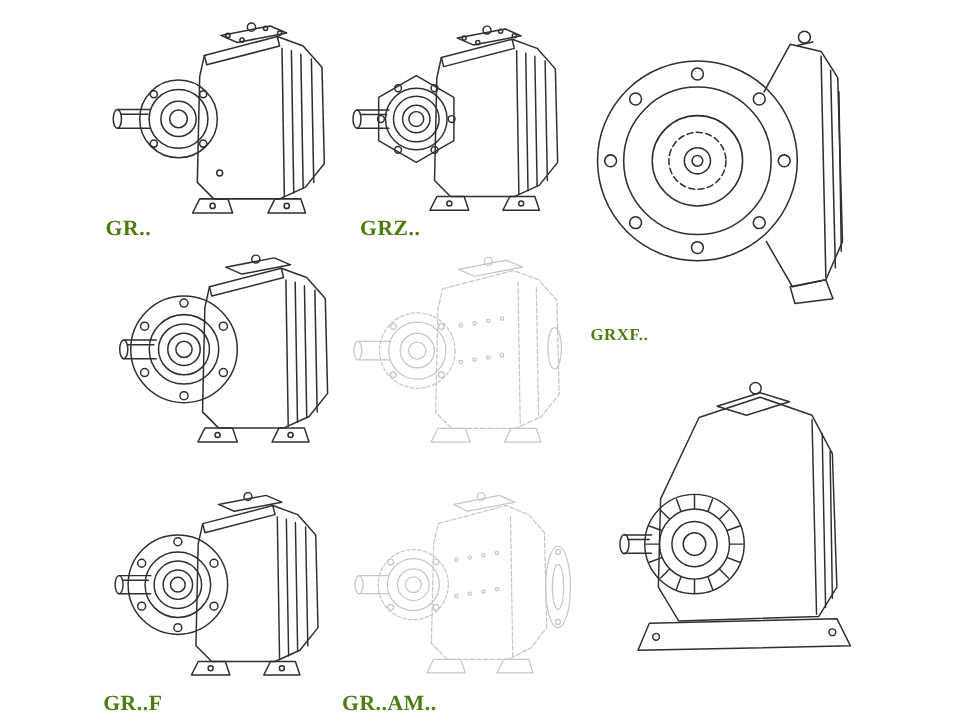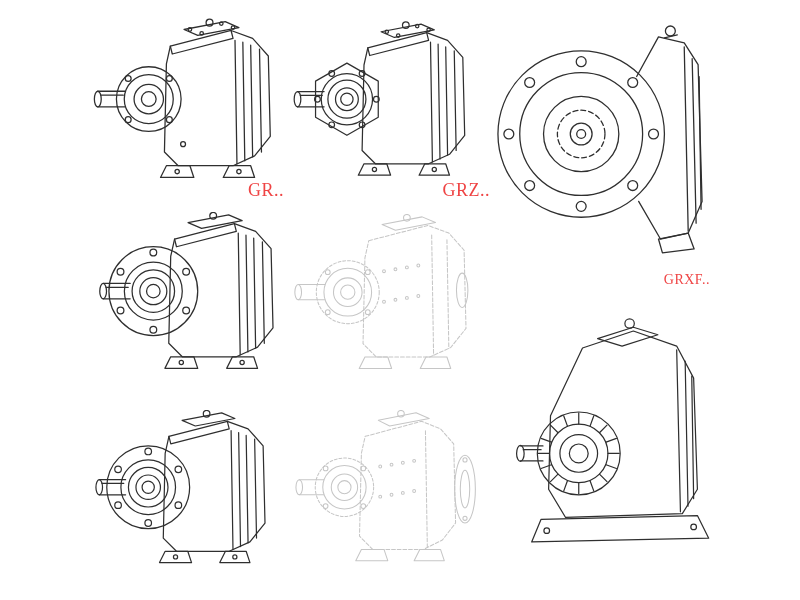--- a/index.html
+++ b/index.html
@@ -1,22 +1,22 @@
 <!DOCTYPE html>
 <html><head>
 <meta charset="utf-8">
 <style>
   *{margin:0;padding:0;box-sizing:border-box}
   html,body{width:800px;height:600px;background:#ffffff;overflow:hidden;
     font-family:"Liberation Serif", serif;}
   .canvas{position:relative;width:800px;height:600px;background:#fff}
   .cell{position:absolute;display:flex;flex-direction:column;align-items:center}
   .cell svg{display:block;width:100%;flex:1 1 auto}
-  .label{height:26px;line-height:24px;font-weight:400;font-size:18px;
-    letter-spacing:.5px;color:#ef4444;text-align:right;white-space:nowrap}
+  .label{height:26px;line-height:24px;font-weight:700;font-size:18px;
+    letter-spacing:.5px;color:#4d7c0f;text-align:left;white-space:nowrap}
   .label.big{font-size:14px}
   .solid{stroke:#2f2f2f}
   .faded{stroke:#c6c6c6}
   g.draw{fill:none;stroke-width:1.3;stroke-linejoin:round;stroke-linecap:round}
   g.draw.faded{stroke-width:1.1}
 </style>
 </head>
 <body>
 
 <div class="canvas">
@@ -220,20 +220,21 @@
           <line x1="175" y1="31" x2="177" y2="136"></line>
         <path d="M98,11 L140,3 L154,9 L112,17 Z"></path>
         <circle cx="124" cy="4" r="3.5"></circle>
         <path d="M80,150 L104,150 L108,162 L74,162 Z"></path>
         <path d="M144,150 L166,150 L170,162 L138,162 Z"></path>
         <circle cx="91" cy="156" r="2.2"></circle>
           <circle cx="154" cy="156" r="2.2"></circle>
       </g>
     </svg>
   </figure>
+  <div class="label" style="position:absolute;left:86px;top:574px;width:196px">GR..F</div>
 
   <figure class="cell" style="left:285px;top:410px;width:198px;height:162px">
     <svg viewBox="0 0 200 172" preserveAspectRatio="xMidYMid meet">
       <g class="draw faded">
         <ellipse cx="10" cy="82" rx="3.5" ry="8"></ellipse>
         <line x1="10" y1="74" x2="36" y2="74"></line>
           <line x1="10" y1="90" x2="36" y2="90"></line>
         <circle cx="58" cy="82" r="31" stroke-dasharray="3 2"></circle>
         <circle cx="58" cy="82" r="23"></circle>
           <circle cx="58" cy="82" r="14"></circle>
@@ -256,20 +257,21 @@
           <circle cx="132" cy="54" r="1.5"></circle>
         <circle cx="96" cy="92" r="1.5"></circle>
           <circle cx="108" cy="90" r="1.5"></circle>
         <circle cx="120" cy="88" r="1.5"></circle>
           <circle cx="132" cy="86" r="1.5"></circle>
         <path d="M76,148 L100,148 L104,160 L70,160 Z"></path>
         <path d="M138,148 L160,148 L164,160 L132,160 Z"></path>
       </g>
     </svg>
   </figure>
+  <div class="label" style="position:absolute;left:285px;top:574px;width:198px">GR..AM..</div>
 
   <figure class="cell" style="left:494px;top:300px;width:226px;height:256px">
     <svg viewBox="0 0 240 262" preserveAspectRatio="xMidYMid meet">
       <g class="draw solid">
         <path d="M50,228 L216,224 L228,248 L40,252 Z"></path>
         <circle cx="56" cy="240" r="3"></circle>
           <circle cx="212" cy="236" r="3"></circle>
         <path d="M60,118 L94,46 L148,28 L194,44 L212,78 L216,196 L200,222 L76,226 L58,196 Z"></path>
         <path d="M110,36 L148,24 L174,32 L136,44 Z"></path>
         <circle cx="144" cy="20" r="5"></circle>

